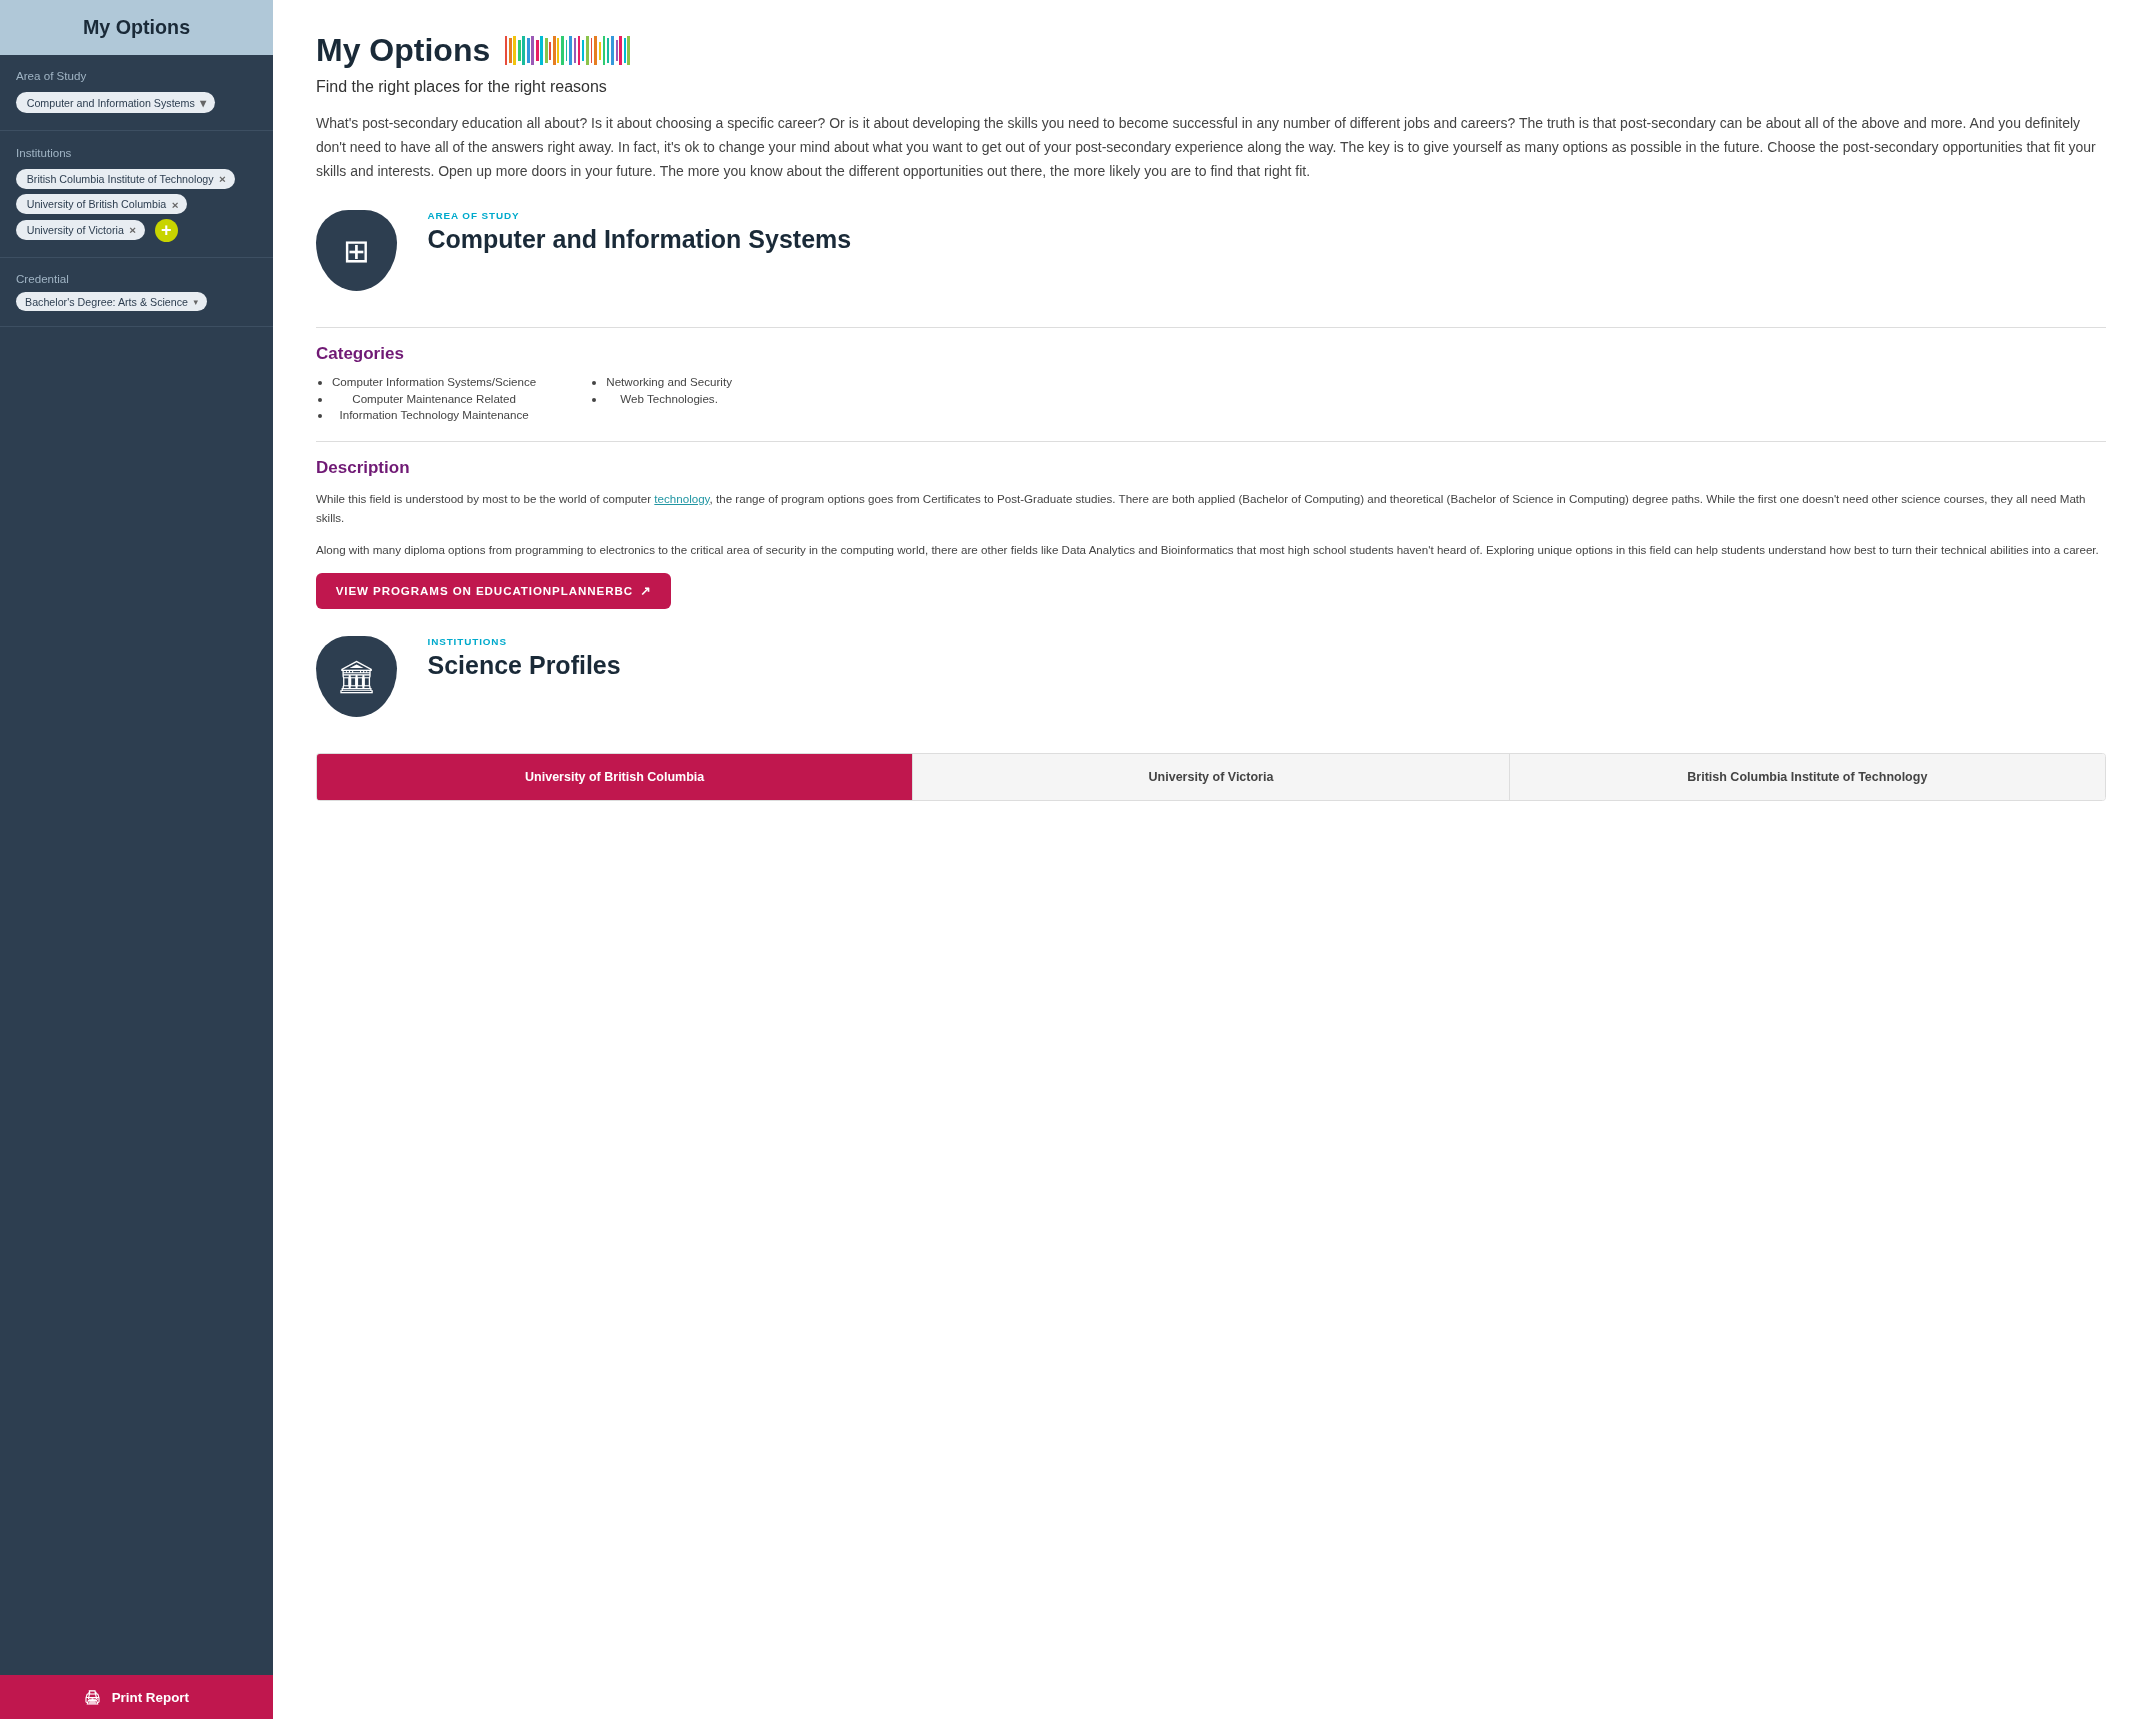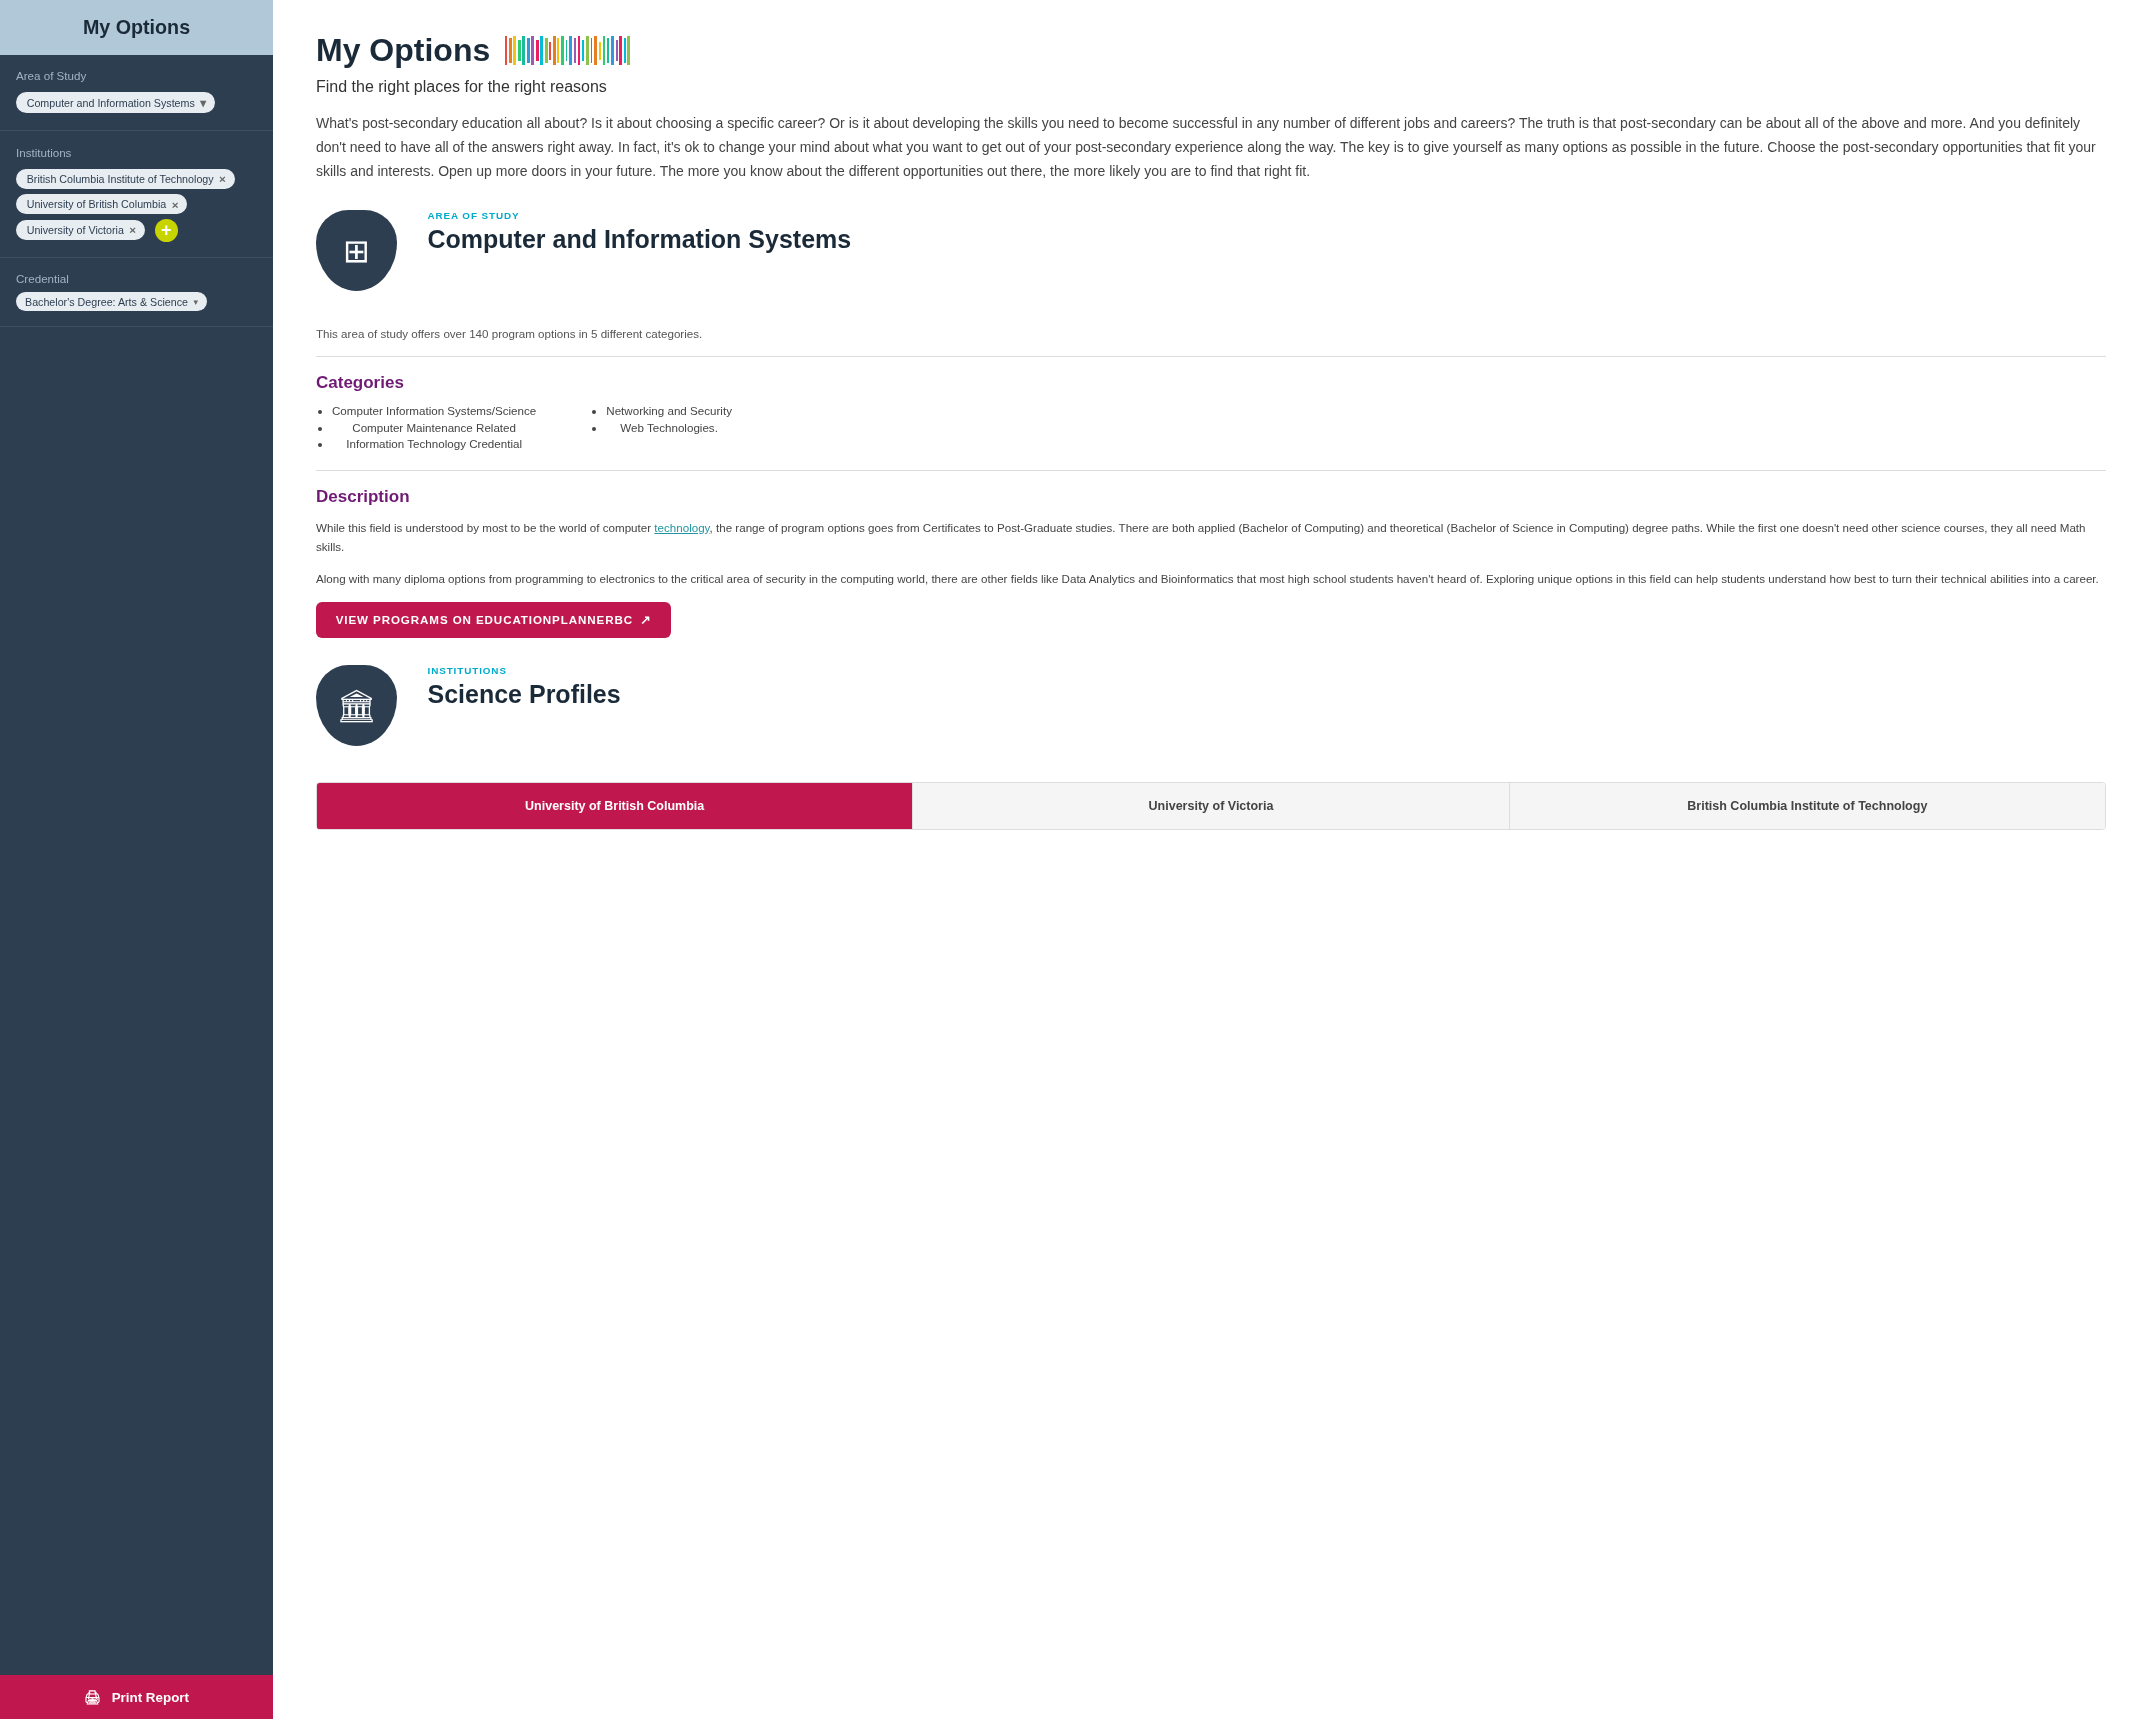--- a/index.html
+++ b/index.html
@@ -387,31 +387,30 @@
       <div class="icon-shape">
         <span class="icon-inner">⊞</span>
       </div>
     </div>
     <div class="section-content">
       <div class="section-tag">AREA OF STUDY</div>
       <h2 class="section-heading">Computer and Information Systems</h2>
     </div>
   </div>
 
-  <p class="section-subtext">This area of study offers over 140 program options in 5 different categories.</p>
 
   <hr class="divider">
 
   <h3 class="categories-heading">Categories</h3>
   <div class="categories-list">
     <div class="categories-col">
       <ul>
         <li>Computer Information Systems/Science</li>
         <li>Computer Maintenance Related</li>
-        <li>Information Technology Credential</li>
+        <li>Information Technology Maintenance</li>
       </ul>
     </div>
     <div class="categories-col">
       <ul>
         <li>Networking and Security</li>
         <li>Web Technologies.</li>
       </ul>
     </div>
   </div>
 

